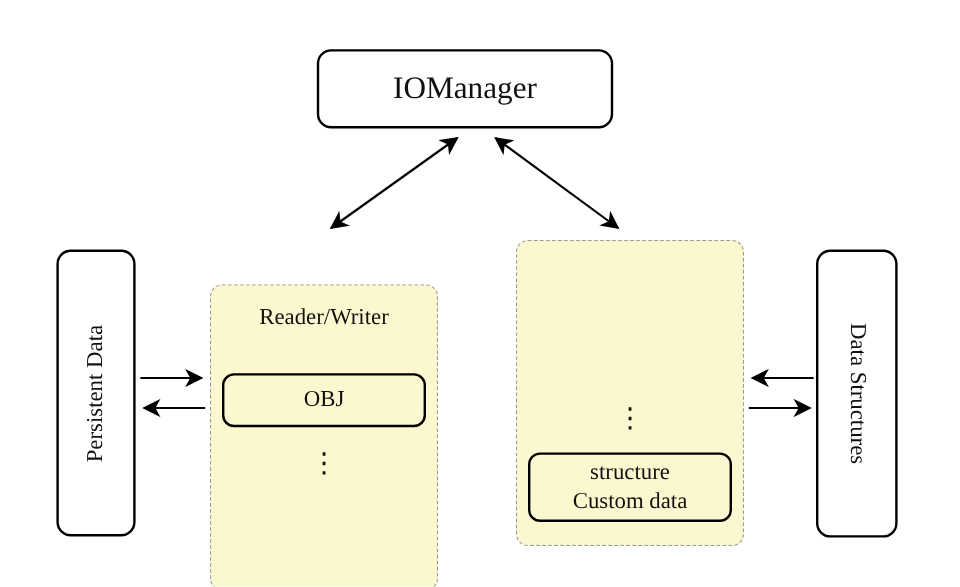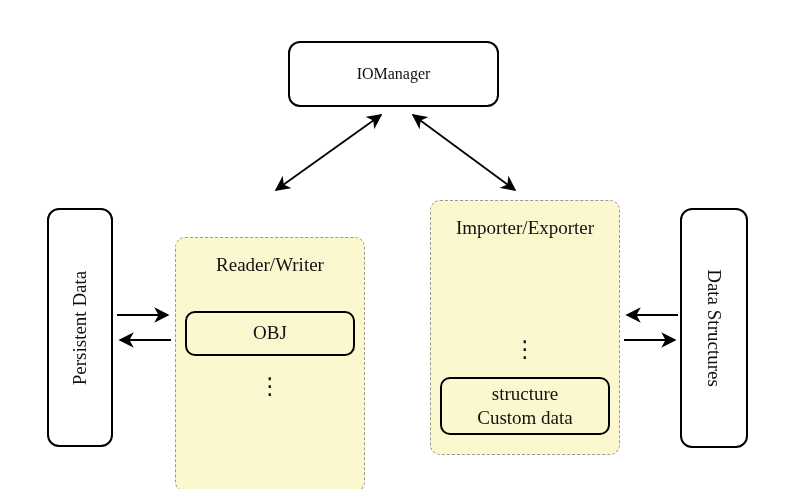--- a/index.html
+++ b/index.html
@@ -20,25 +20,25 @@
     position: absolute;
     background: #ffffff;
     border: 2.5px solid #000000;
     border-radius: 12px;
     box-sizing: border-box;
     display: flex;
     align-items: center;
     justify-content: center;
   }
   .io-manager {
-    left: 288px;
+    left: 264px;
     top: 41px;
-    width: 211px;
+    width: 247px;
     height: 66px;
-    font-size: 16px;
+    font-size: 26px;
   }
   .side-box {
     width: 66px;
   }
   .persistent-data {
     left: 47px;
     top: 208px;
     height: 239px;
   }
   .data-structures {
@@ -133,21 +133,20 @@
 
   <div class="group group-left">
     <div class="group-title">Reader/Writer</div>
     <div class="inner-box inner-top">
       <span>OBJ</span>
     </div>
     <div class="vdots">⋮</div>
   </div>
 
   <div class="group group-right">
-    <div class="group-title">Importer/Exporter</div>
     <div class="vdots">⋮</div>
     <div class="inner-box inner-bottom">
       <span>structure</span>
       <span>Custom data</span>
     </div>
   </div>
 
   <svg class="arrow-layer" width="800" height="489" viewBox="0 0 800 489" xmlns="http://www.w3.org/2000/svg">
     <defs>
       <marker id="ah" viewBox="0 0 10 10" refX="9" refY="5" markerWidth="8.5" markerHeight="8.5" orient="auto-start-reverse">

